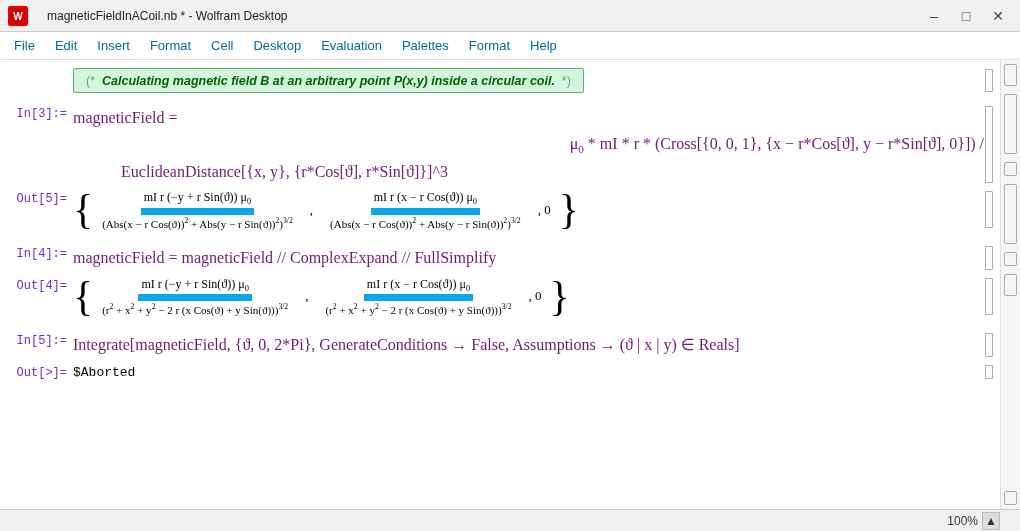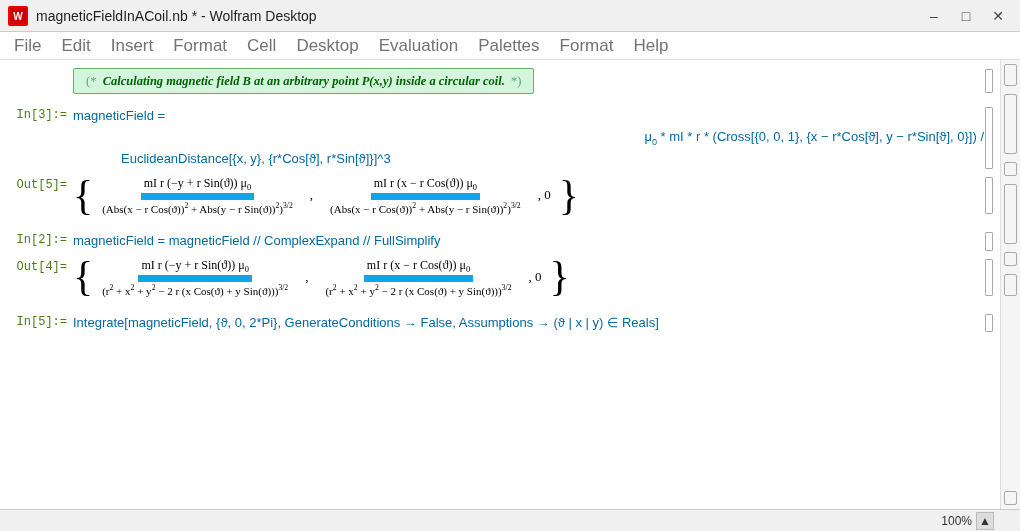--- a/index.html
+++ b/index.html
@@ -27,22 +27,23 @@
       width: 20px;
       height: 20px;
       margin-right: 8px;
       background: #e00;
       border-radius: 2px;
       display: flex; align-items: center; justify-content: center;
       color: white; font-size: 10px; font-weight: bold;
     }
     #title-bar .title-text {
       flex: 1;
-      font-size: 14px;
+      font-size: 12px;
       color: #222;
+      margin-left: 11px;
     }
     #title-bar .window-controls {
       display: flex;
       gap: 4px;
     }
     #title-bar .win-btn {
       width: 28px; height: 24px;
       display: flex; align-items: center; justify-content: center;
       cursor: pointer;
       font-size: 14px;
@@ -53,23 +54,23 @@
     #menu-bar {
       height: 28px;
       display: flex;
       align-items: center;
       padding: 0 4px;
       border-bottom: 1px solid #ddd;
       background: #fff;
     }
     .menu-item {
       padding: 3px 10px;
-      font-size: 17px;
+      font-size: 13px;
       cursor: pointer;
-      color: #737373;
+      color: #0369a1;
     }
 
     
     #main-content {
       display: flex;
       flex: 1;
       overflow: hidden;
     }
     #notebook-area {
       flex: 1;
@@ -102,21 +103,21 @@
     sub { font-size: 0.7em; vertical-align: sub; }
 
     
     #status-bar {
       height: 22px;
       background: #f0f0f0;
       border-top: 1px solid #ccc;
       display: flex;
       align-items: center;
       justify-content: flex-end;
-      padding: 0 26px;
+      padding: 0 20px;
       font-size: 12px;
       color: #333;
     }
     .zoom-btn {
       width: 18px; height: 18px;
       background: #ddd;
       border: 1px solid #bbb;
       display: flex; align-items: center; justify-content: center;
       cursor: pointer;
       font-size: 12px;
@@ -127,21 +128,21 @@
     }
 
     .cell-row {
       display: flex;
       align-items: flex-start;
       padding: 3px 0 3px 8px;
     }
     .label-col {
       width: 65px;
       font-size: 12px;
-      color: #4d7c0f;
+      color: #6d28d9;
       font-family: 'Courier New', monospace;
       text-align: right;
       padding-right: 6px;
       flex-shrink: 0;
       margin-top: 2px;
     }
     .content-col {
       flex: 1;
     }
     .bracket-col {
@@ -157,24 +158,24 @@
       border-radius: 1px;
       margin: 1px;
     }
 
     
     .cell-separator {
       height: 6px;
     }
 
     .code-line {
-      font-family: Liberation Sans, sans-serif;
-      font-size: 13px;
+      font-family: Liberation Serif, serif;
+      font-size: 16px;
       line-height: 1.6;
-      color: #0369a1;
+      color: #701a75;
     }
     .code-indent {
       margin-left: 36px;
       text-align: right;
     }
     .code-indent2 {
       margin-left: 48px;
     }
 
     .output-row {
@@ -232,21 +233,21 @@
   <div class="menu-item">Help</div>
 </div>
 
 <div id="main-content">
   <div id="notebook-area">
 
     <div class="cell-row" style="padding-top:8px;">
       <div class="label-col"></div>
       <div class="content-col">
         <div style="background:#d4f4dd; border:1px solid #60b070; border-radius:2px; padding:4px 12px; display:inline-block;">
-          <span style="font-family:Liberation Serif, serif; font-size:12.5px; color:#006400;">
+          <span style="font-family:Liberation Sans, sans-serif; font-size:12.5px; color:#006400;">
             <span style="color:#5aaa70;">(*</span>
             <span style="color:#006400; font-weight:bold; font-style:italic;">
               &nbsp;Calculating magnetic field B at an arbitrary point P(x,y) inside a circular coil.&nbsp;
             </span>
             <span style="color:#5aaa70;">*)</span>
           </span>
         </div>
       </div>
       <div class="bracket-col">
         <div class="bracket-bar"></div>
@@ -298,21 +299,21 @@
         </div>
       </div>
       <div class="bracket-col">
         <div class="bracket-bar"></div>
       </div>
     </div>
 
     <div class="cell-separator" style="height:10px;"></div>
 
     <div class="cell-row">
-      <div class="label-col">In[2]:=</div>
+      <div class="label-col">In[4]:=</div>
       <div class="content-col">
         <div class="code-line">magneticField = magneticField // ComplexExpand // FullSimplify</div>
       </div>
       <div class="bracket-col">
         <div class="bracket-bar"></div>
       </div>
     </div>
 
     <div class="cell-row">
       <div class="label-col">Out[4]=</div>
@@ -352,20 +353,29 @@
       <div class="content-col">
         <div class="code-line">
           Integrate[magneticField, {ϑ, 0, 2*Pi}, GenerateConditions → False, Assumptions → (ϑ | x | y) ∈ Reals]
         </div>
       </div>
       <div class="bracket-col">
         <div class="bracket-bar"></div>
       </div>
     </div>
 
+    <div class="cell-row">
+      <div class="label-col">Out[&gt;]=</div>
+      <div class="content-col">
+        <span class="aborted-text">$Aborted</span>
+      </div>
+      <div class="bracket-col">
+        <div class="bracket-bar"></div>
+      </div>
+    </div>
 
     <div style="height: 40px;"></div>
 
   </div>
 
   <div id="right-panel">
     <div class="right-bracket" style="height:22px;"></div>
     <div class="right-bracket" style="height:60px;"></div>
     <div class="right-bracket" style="height:14px;"></div>
     <div class="right-bracket" style="height:60px;"></div>

